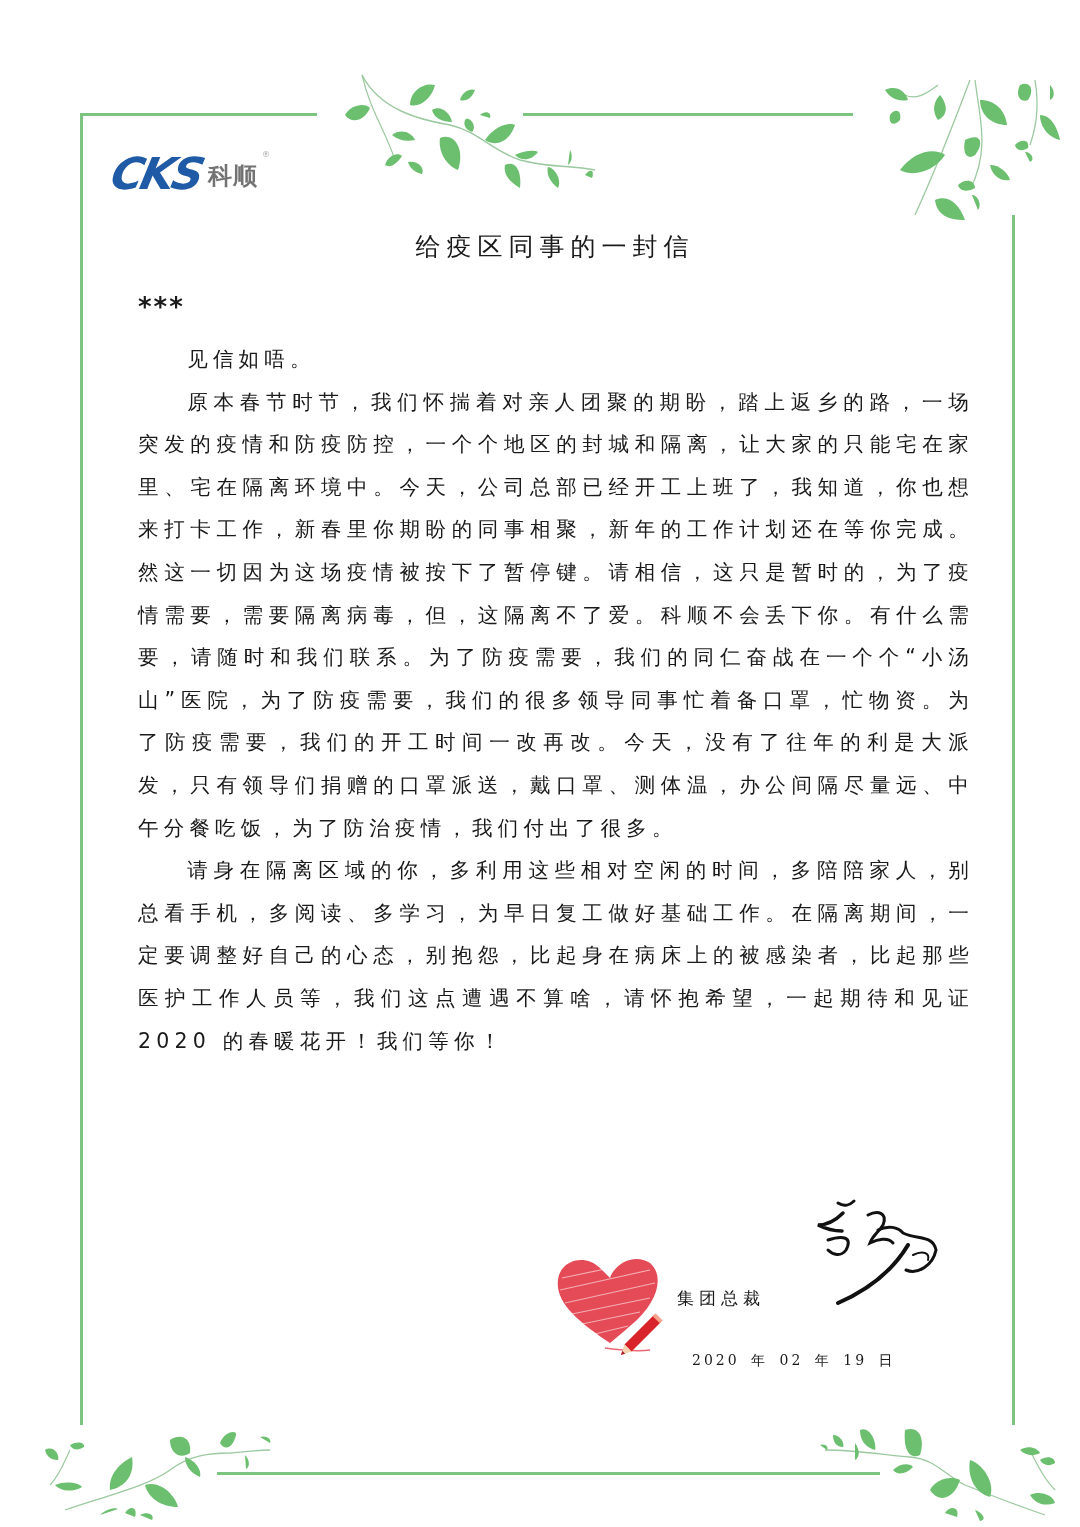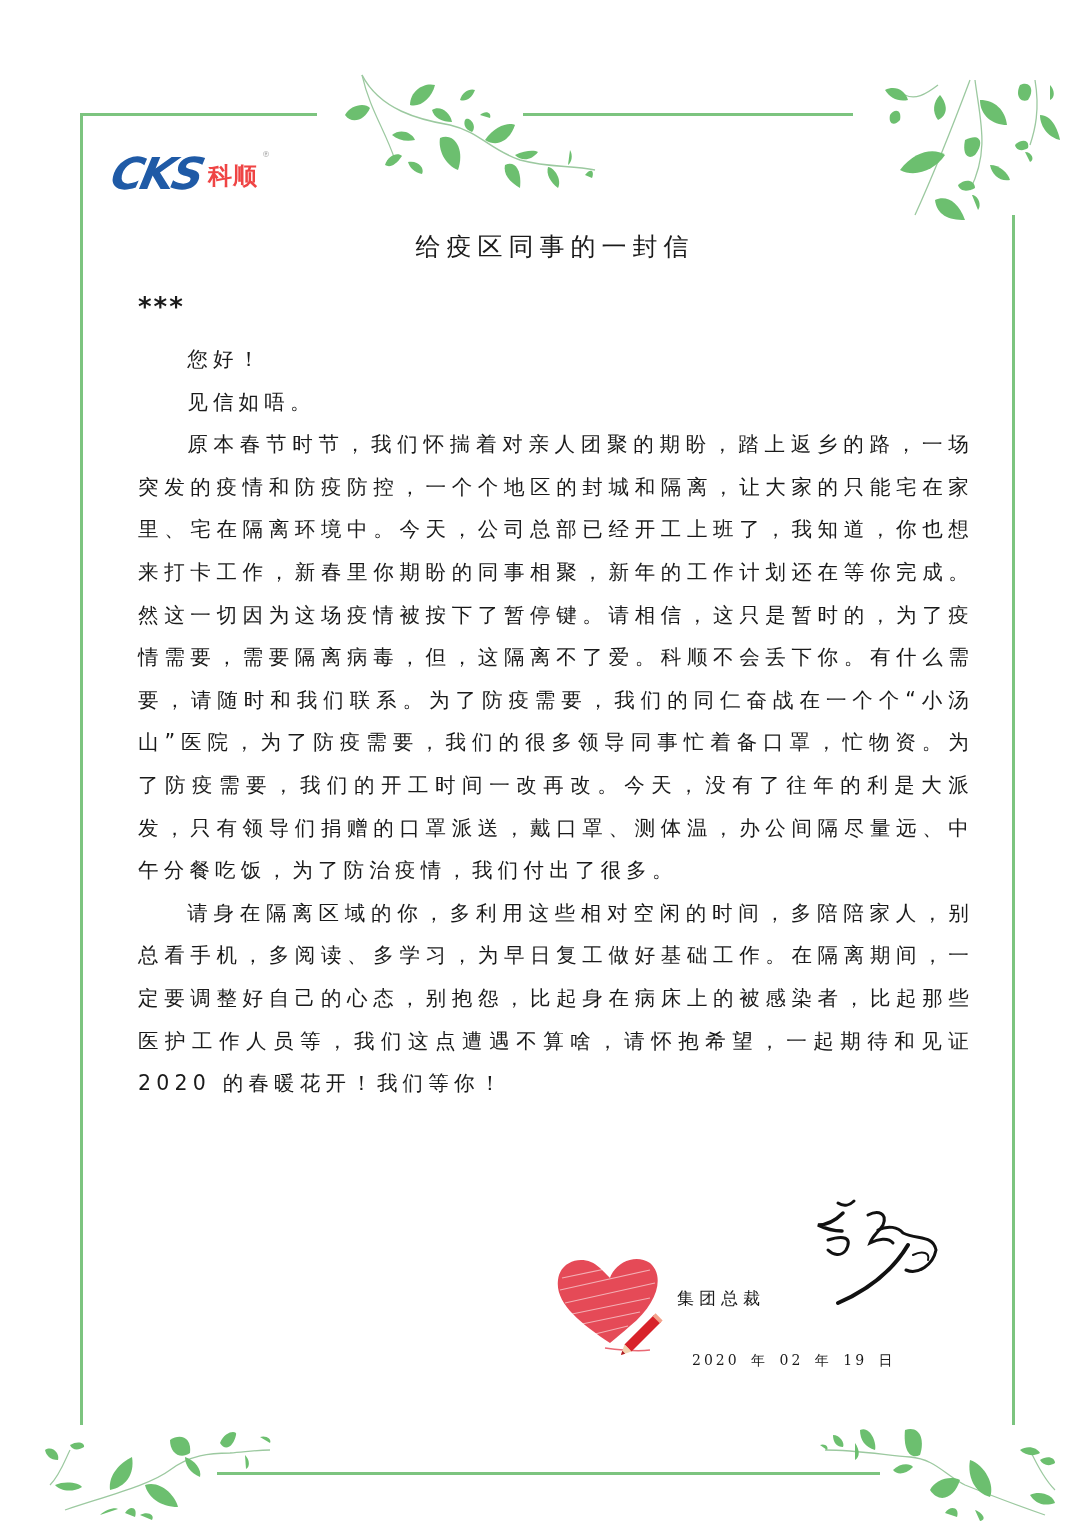--- a/index.html
+++ b/index.html
@@ -5,21 +5,21 @@
   html, body { margin: 0; padding: 0; background: #ffffff; }
   body { width: 1080px; height: 1527px; position: relative; overflow: hidden;
          font-family: "DejaVu Serif", "Liberation Serif", serif; color: #1a1a1a; }
   .line { position: absolute; background: #7cc47f; }
   .vine { position: absolute; }
   .logo { position: absolute; left: 112px; top: 148px; width: 170px; height: 52px; }
   .logo-cks { position: absolute; left: 0; top: 0; font-family: "DejaVu Sans", sans-serif;
               font-weight: bold; font-style: italic; font-size: 44px; color: #1f5aa6;
               letter-spacing: -3px; transform: skewX(-12deg); line-height: 52px; }
   .logo-cn { position: absolute; left: 96px; top: 12px; font-family: "DejaVu Sans", sans-serif;
-             font-weight: bold; font-size: 24px; color: #ef4444; letter-spacing: 1px; line-height: 32px; }
+             font-weight: bold; font-size: 24px; color: #737373; letter-spacing: 1px; line-height: 32px; }
   .logo-reg { position: absolute; left: 150px; top: 2px; font-size: 8px; color: #999; }
   .title { position: absolute; left: 0; width: 1110px; top: 230px; text-align: center;
            font-size: 25px; letter-spacing: 6px; font-family: "DejaVu Sans", sans-serif; }
   .salutation { position: absolute; left: 138px; top: 292px; font-size: 26px; font-weight: bold;
                 font-family: "DejaVu Sans", sans-serif; letter-spacing: 2px; }
   .body-text { position: absolute; left: 138px; top: 338px; width: 836px; font-size: 20.5px;
                line-height: 42.6px; letter-spacing: 5.2px; text-align: justify; font-family: "DejaVu Sans", sans-serif; }
   .body-text p { margin: 0; text-indent: 2.4em; }
   .signoff { position: absolute; left: 677px; top: 1287px; font-size: 17px; letter-spacing: 5px;
              font-family: "DejaVu Sans", sans-serif; }
@@ -128,21 +128,20 @@
   <span class="logo-cks">CKS</span>
   <span class="logo-cn">科顺</span>
   <span class="logo-reg">®</span>
 </div>
 
 <div class="title">给疫区同事的一封信</div>
 
 <div class="salutation">***</div>
 
 <div class="body-text">
-  <p>您好！</p>
   <p>见信如唔。</p>
   <p>原本春节时节，我们怀揣着对亲人团聚的期盼，踏上返乡的路，一场突发的疫情和防疫防控，一个个地区的封城和隔离，让大家的只能宅在家里、宅在隔离环境中。今天，公司总部已经开工上班了，我知道，你也想来打卡工作，新春里你期盼的同事相聚，新年的工作计划还在等你完成。然这一切因为这场疫情被按下了暂停键。请相信，这只是暂时的，为了疫情需要，需要隔离病毒，但，这隔离不了爱。科顺不会丢下你。有什么需要，请随时和我们联系。为了防疫需要，我们的同仁奋战在一个个“小汤山”医院，为了防疫需要，我们的很多领导同事忙着备口罩，忙物资。为了防疫需要，我们的开工时间一改再改。今天，没有了往年的利是大派发，只有领导们捐赠的口罩派送，戴口罩、测体温，办公间隔尽量远、中午分餐吃饭，为了防治疫情，我们付出了很多。</p>
   <p>请身在隔离区域的你，多利用这些相对空闲的时间，多陪陪家人，别总看手机，多阅读、多学习，为早日复工做好基础工作。在隔离期间，一定要调整好自己的心态，别抱怨，比起身在病床上的被感染者，比起那些医护工作人员等，我们这点遭遇不算啥，请怀抱希望，一起期待和见证 2020 的春暖花开！我们等你！</p>
 </div>
 
 <svg class="heart" viewBox="0 0 130 115">
   <path d="M60 95 C30 75 5 55 8 32 C10 12 35 5 50 20 C55 25 58 28 60 30 C65 15 85 5 100 15 C115 28 108 55 80 78 C72 85 66 90 60 95Z" fill="#e02a3a" opacity="0.85"></path>
   <g stroke="#ffffff" stroke-width="1.2" opacity="0.55">
     <line x1="12" y1="30" x2="60" y2="20"></line>
       <line x1="10" y1="42" x2="100" y2="22"></line>

